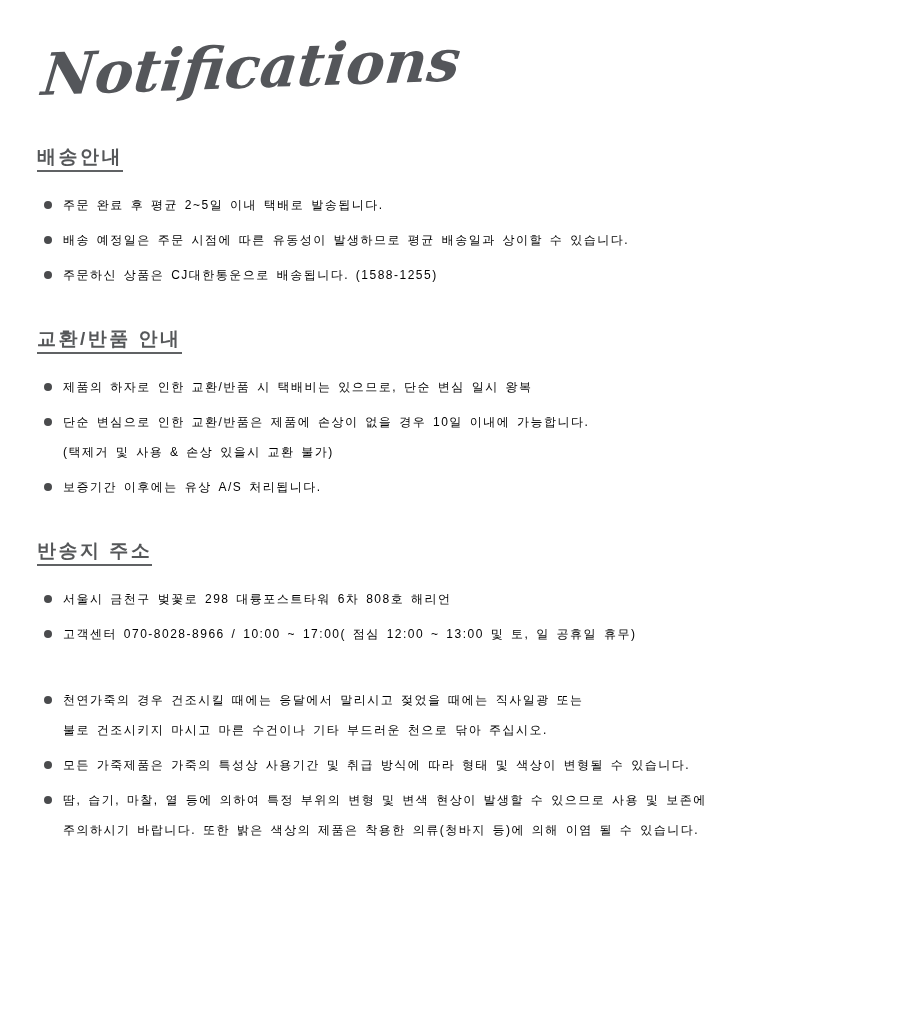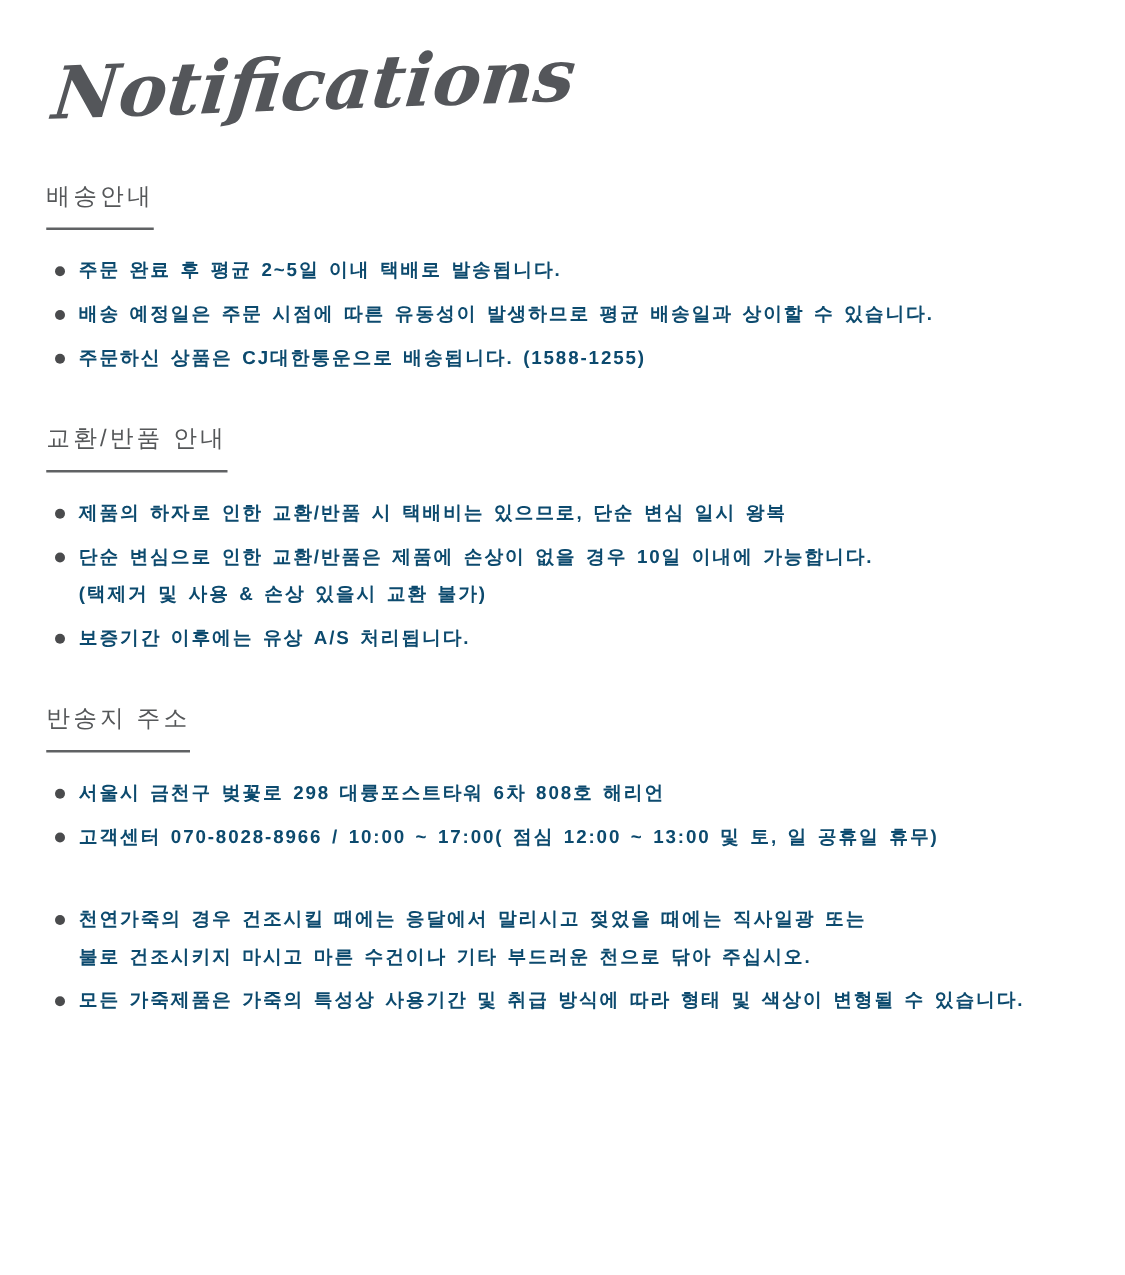--- a/index.html
+++ b/index.html
@@ -29,51 +29,50 @@
     transform-origin: left bottom;
     margin: 6px 0 0 2px;
     line-height: 1.1;
   }
   .section { margin-top: 36px; }
   .section:first-of-type { margin-top: 24px; }
   .section-heading {
     display: inline-block;
     margin: 0 0 18px 0;
     font-size: 19px;
-    font-weight: normal;
+    font-weight: bold;
     color: #555759;
     letter-spacing: 2.5px;
     border-bottom: 2px solid #606264;
-    padding-bottom: 12px;
+    padding-bottom: 0;
   }
   ul.bullet-list {
     list-style: none;
     margin: 0;
     padding: 0;
   }
   ul.bullet-list li {
     display: flex;
     align-items: flex-start;
     margin-bottom: 5px;
   }
   .bullet-dot {
     flex: none;
     width: 8px;
     height: 8px;
     border-radius: 50%;
     background: #4a4b4d;
     margin: 11px 11px 0 7px;
   }
   .item-text {
-    font-size: 15px;
+    font-size: 12px;
     line-height: 30px;
-    color: #0c4a6e;
+    color: #000000;
     letter-spacing: 1.5px;
     word-spacing: 2px;
-    font-weight: bold;
   }
   .item-text .line { white-space: nowrap; }
 </style>
 </head>
 <body>
 
 <div class="page">
 
   <div class="script-title">Notifications</div>
 
@@ -156,16 +155,23 @@
           <div class="line">천연가죽의 경우 건조시킬 때에는 응달에서 말리시고 젖었을 때에는 직사일광 또는</div>
           <div class="line">불로 건조시키지 마시고 마른 수건이나 기타 부드러운 천으로 닦아 주십시오.</div>
         </div>
       </li>
       <li>
         <span class="bullet-dot"></span>
         <div class="item-text">
           <div class="line">모든 가죽제품은 가죽의 특성상 사용기간 및 취급 방식에 따라 형태 및 색상이 변형될 수 있습니다.</div>
         </div>
       </li>
+      <li>
+        <span class="bullet-dot"></span>
+        <div class="item-text">
+          <div class="line">땀, 습기, 마찰, 열 등에 의하여 특정 부위의 변형 및 변색 현상이 발생할 수 있으므로 사용 및 보존에</div>
+          <div class="line">주의하시기 바랍니다. 또한 밝은 색상의 제품은 착용한 의류(청바지 등)에 의해 이염 될 수 있습니다.</div>
+        </div>
+      </li>
     </ul>
   </div>
 
 </div>
 
 </body></html>

